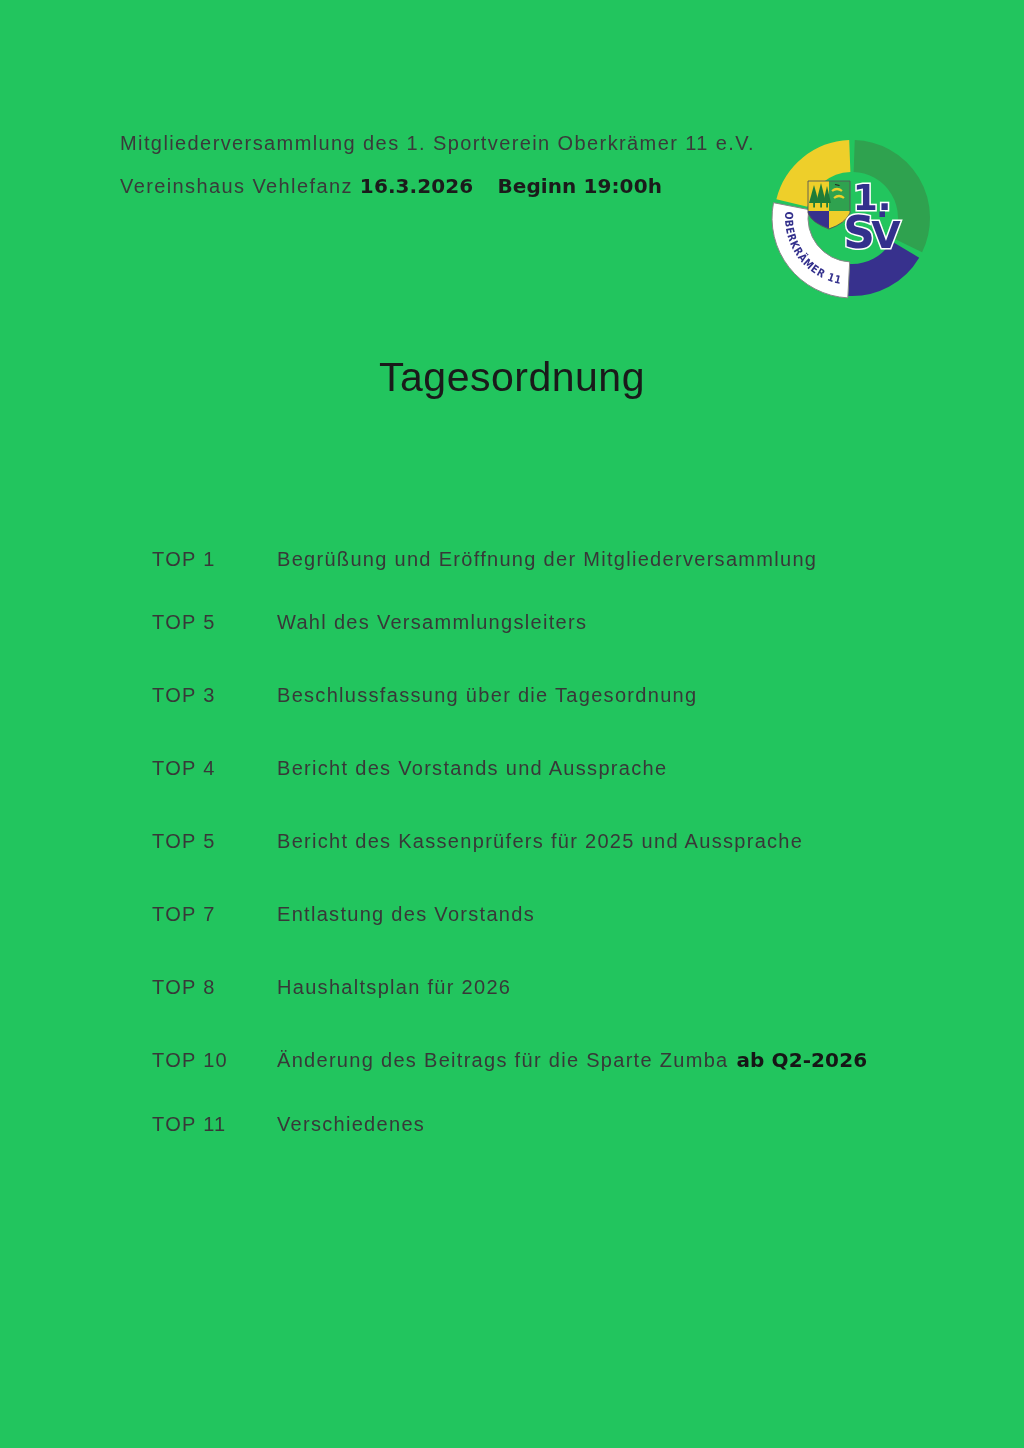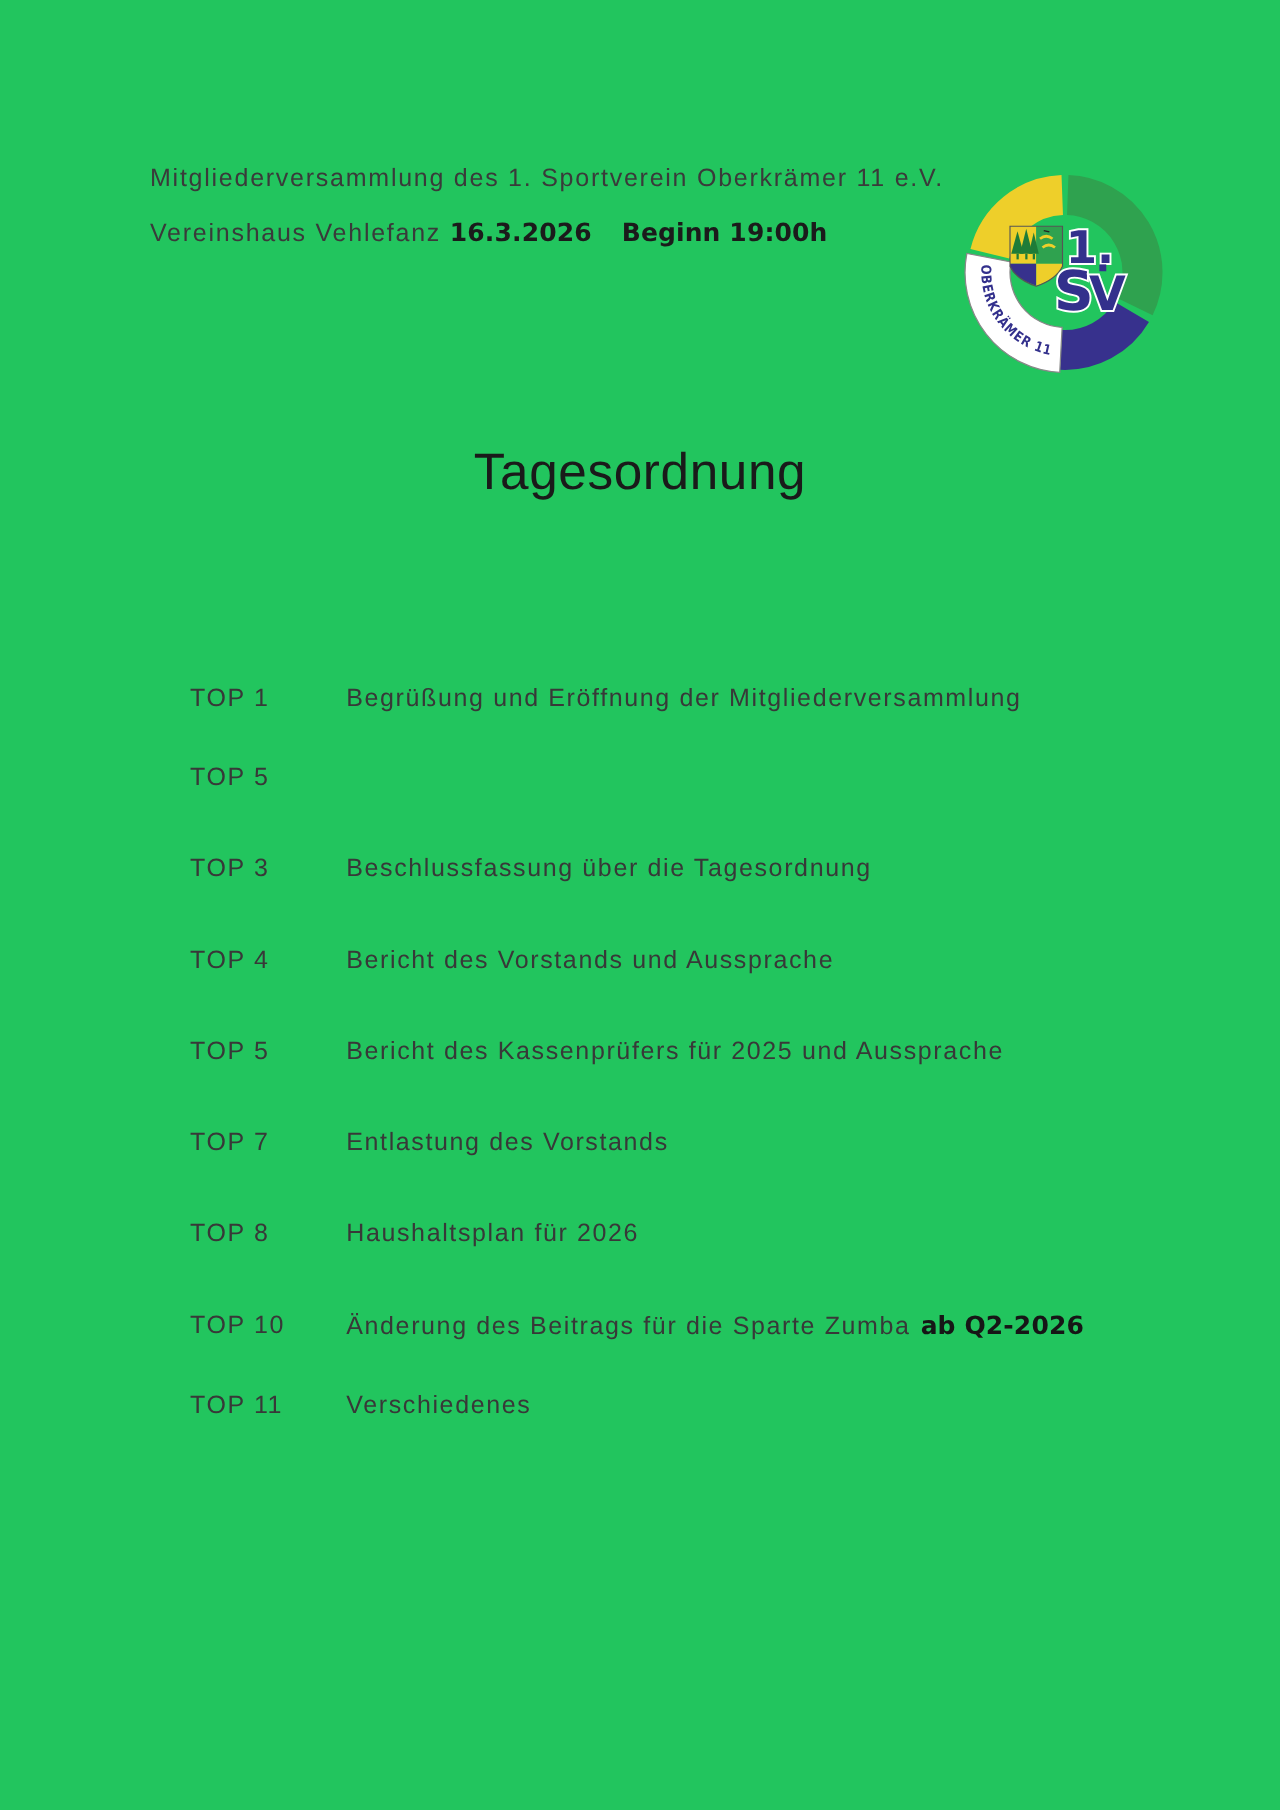--- a/index.html
+++ b/index.html
@@ -90,20 +90,21 @@
 
   <h1 class="title">Tagesordnung</h1>
 
   <section class="agenda">
     <div class="row">
       <span class="lab">TOP 1</span>
       <span class="txt">Begrüßung und Eröffnung der Mitgliederversammlung</span>
     </div>
     <div class="row">
       <span class="lab">TOP 5</span>
+      <span class="txt">Wahl des Versammlungsleiters</span>
     </div>
     <div class="row">
       <span class="lab">TOP 3</span>
       <span class="txt">Beschlussfassung über die Tagesordnung</span>
     </div>
     <div class="row">
       <span class="lab">TOP 4</span>
       <span class="txt">Bericht des Vorstands und Aussprache</span>
     </div>
     <div class="row">

